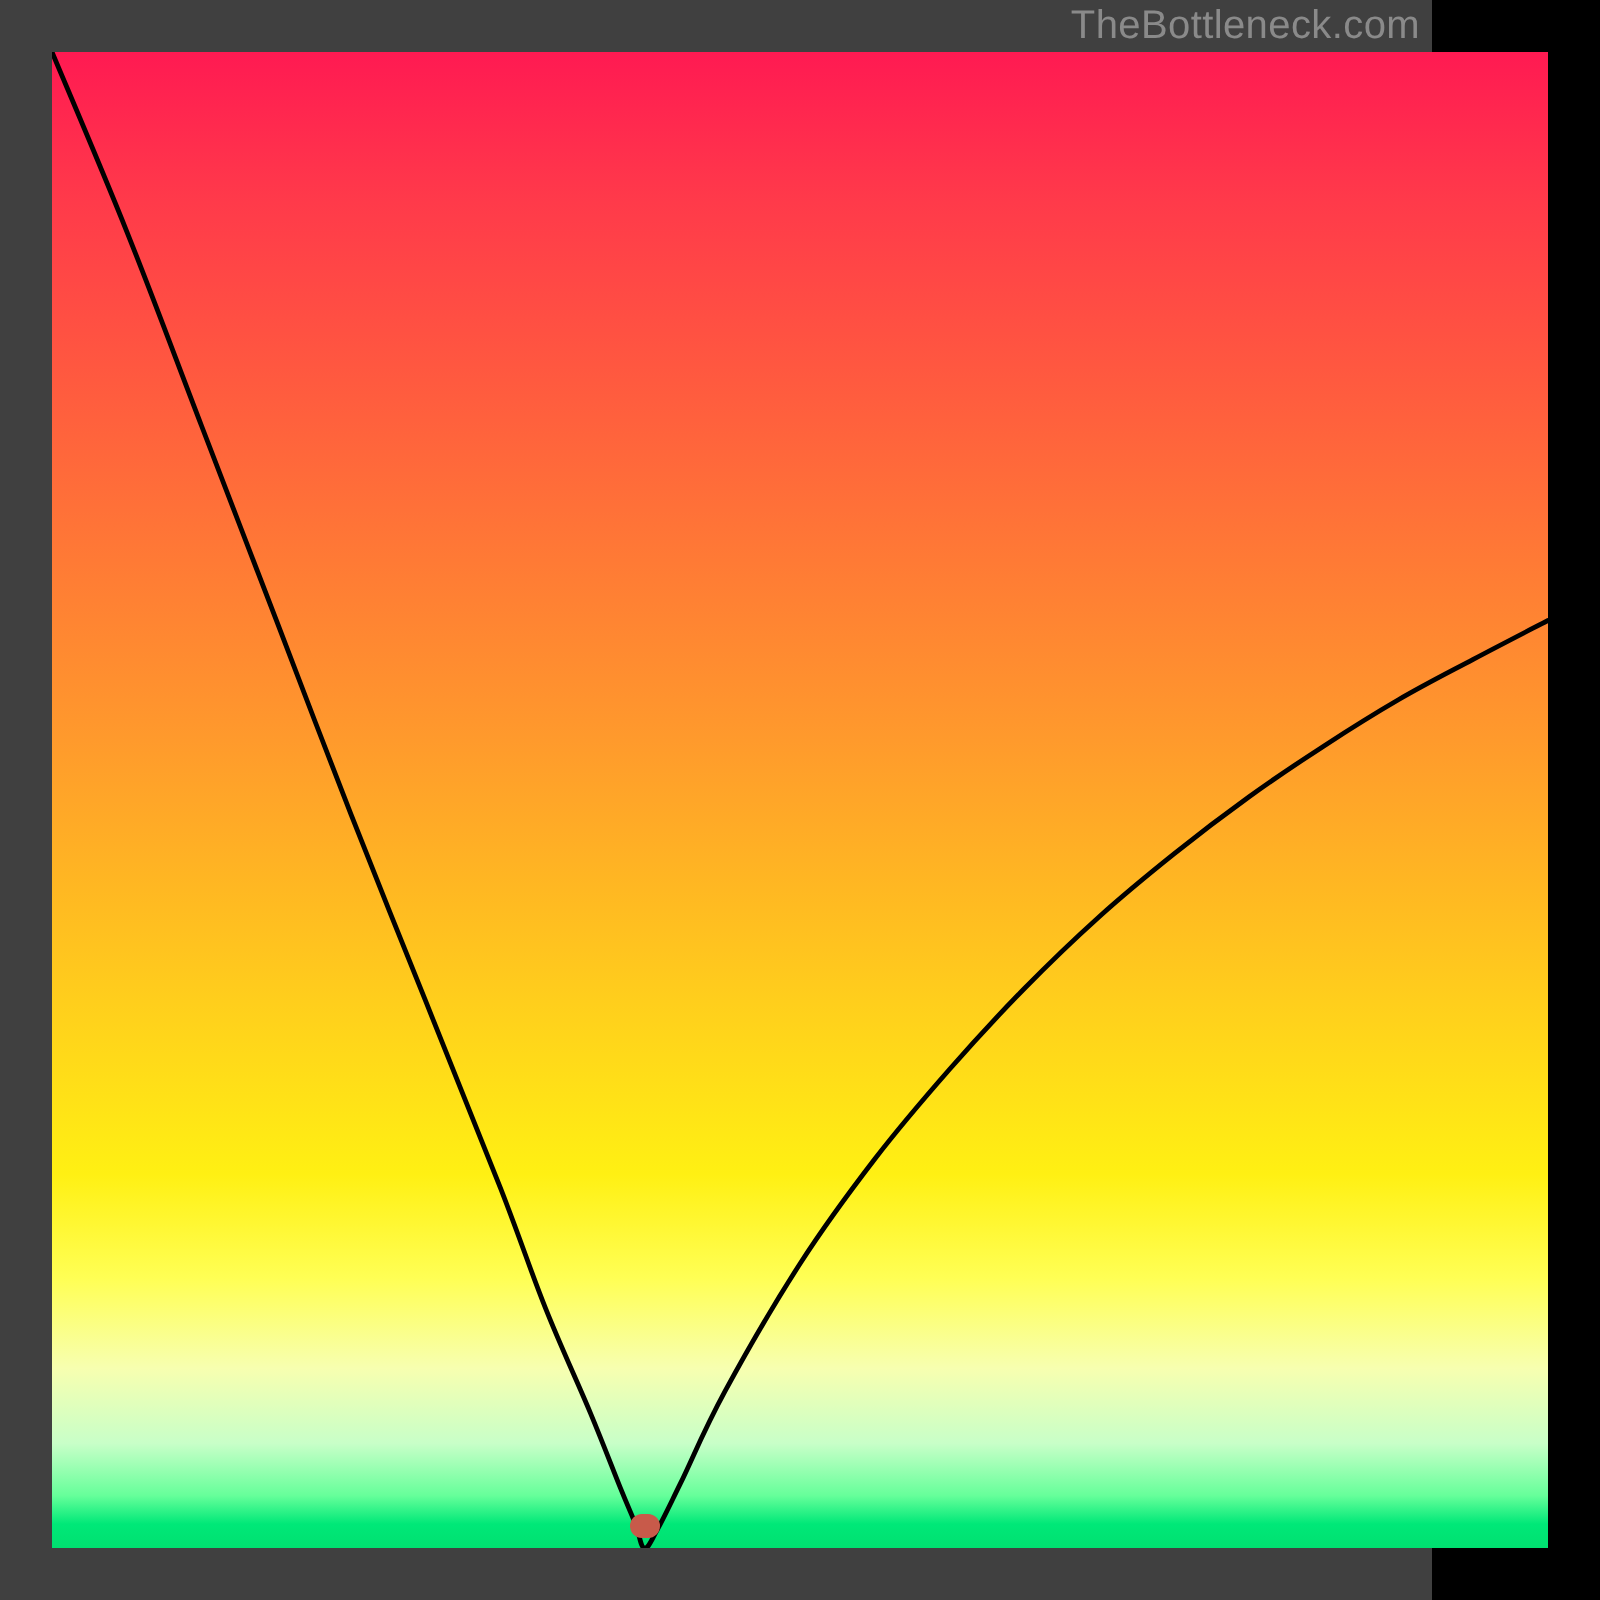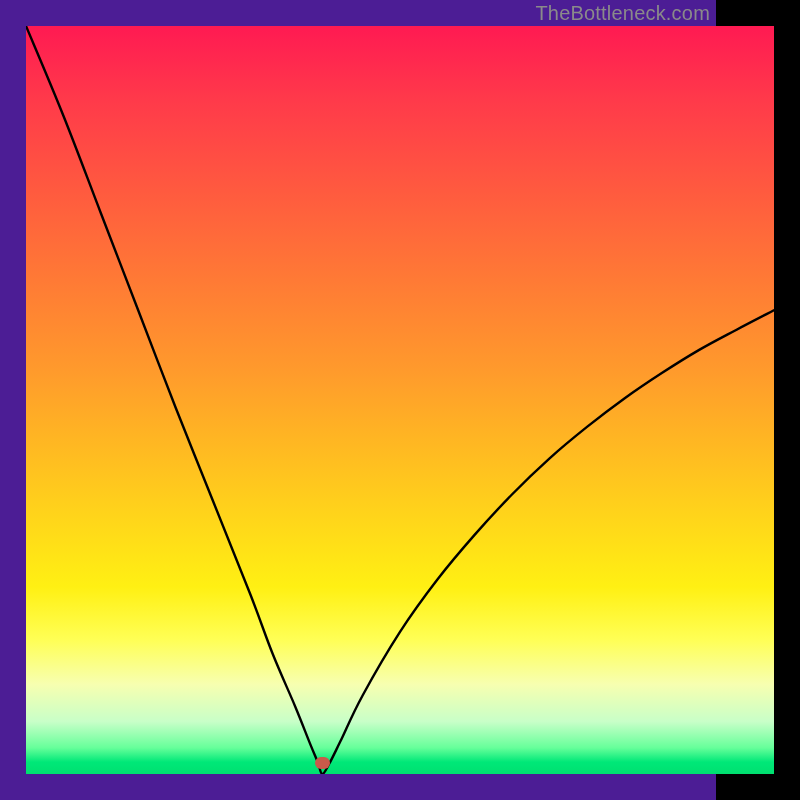--- a/index.html
+++ b/index.html
@@ -10,21 +10,21 @@
     background: #000;
     font-family: Arial, Helvetica, sans-serif;
     overflow: hidden;
   }
   .frame {
     position: absolute;
     left: 0;
     top: 0;
     width: 716px;
     height: 800px;
-    background: #4c1d95;
+    background: #404040;
   }
   .plot {
     position: absolute;
     left: 26px;
     top: 26px;
     width: 748px;
     height: 748px;
     overflow: hidden;
   }
   .gradient {

